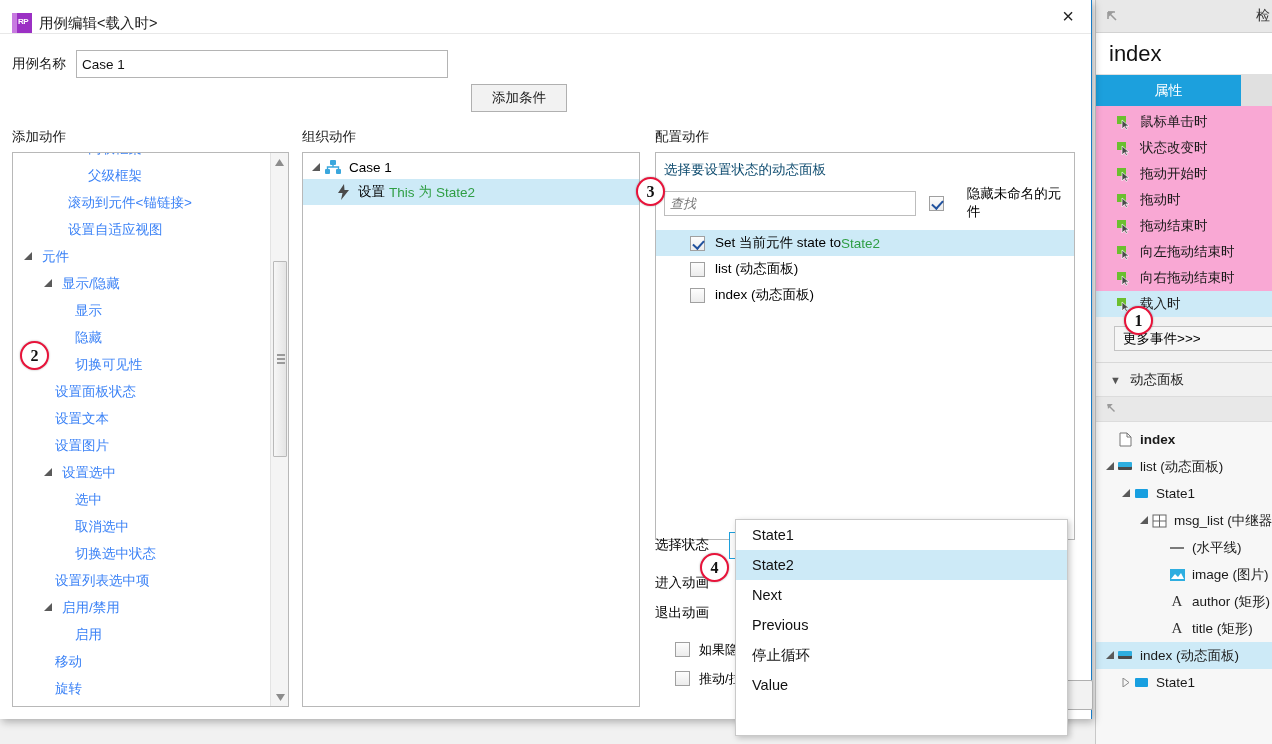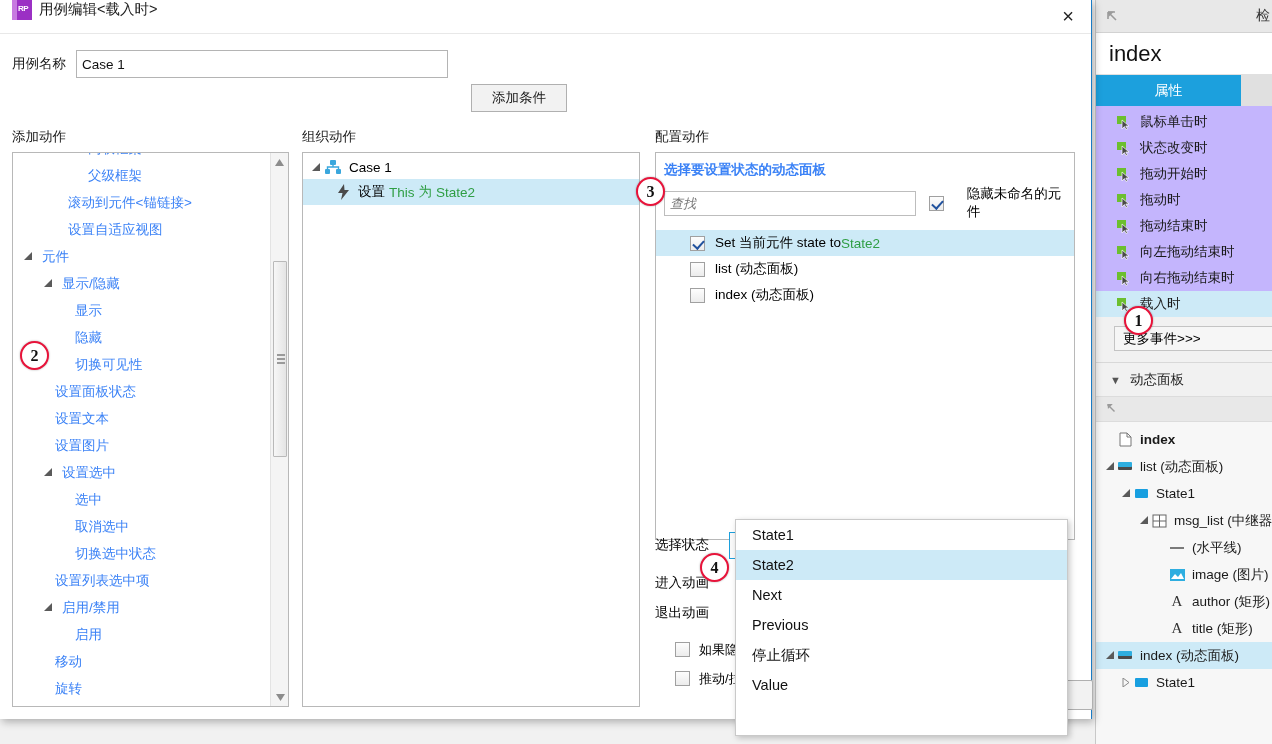--- a/index.html
+++ b/index.html
@@ -33,21 +33,21 @@
     padding-left:13px; font-size:22px; color:#111; font-weight:400;
     border-bottom:1px solid #e0e0e0;
   }
   .rp-tabs { display:flex; height:31px; background:#c4b5fd; }
   .rp-tab {
     width:145px; background:#1ca0dd; color:#fff; font-size:14px;
     display:flex; align-items:center; justify-content:center;
   }
   .rp-tab-rest { flex:1; background:#e0e0e0; }
 
-  .rp-events { background:#c4b5fd; padding-top:3px; }
+  .rp-events { background:#f9a8d4; padding-top:3px; }
   .rp-event {
     height:26px; display:flex; align-items:center; padding-left:20px;
     font-size:13.5px; color:#1a1a1a;
   }
   .rp-event.sel { background:#cdeaf7; }
   .ev-ico { width:16px; height:16px; margin-right:8px; flex:0 0 16px; }
 
   .more-events-wrap { padding:9px 0 0 18px; }
   .more-events {
     height:25px; background:#f6f6f6; border:1px solid #c4c4c4;
@@ -80,21 +80,21 @@
   .tr-label.bold { font-weight:bold; }
 
   
   #dialog {
     position:absolute; left:0; top:0; width:1092px; height:719px;
     background:#fff; border:1px solid #1a7bc4; border-top:none;
     box-shadow:2px 3px 8px rgba(0,0,0,.28);
     border-left:none;
   }
   #dlg-titlebar {
-    height:34px; background:#fff; display:flex; align-items:flex-start;
+    height:34px; background:#fff; display:flex; align-items:flex-end;
     position:relative; border-bottom:1px solid #e8e8e8;
   }
   .dlg-logo {
     width:20px; height:20px; margin-left:12px; margin-right:7px;
     background:#9b30c4; position:relative; flex:0 0 20px;
   }
   .dlg-logo:before {
     content:""; position:absolute; left:0; top:0; width:5px; height:100%;
     background:#c77ae0;
   }
@@ -167,21 +167,21 @@
             justify-content:center; margin-left:4px; }
 
   
   #cfg-panel {
     position:absolute; left:655px; top:118px; width:423px; height:555px;
   }
   #cfg-box {
     position:absolute; left:0; top:0; width:420px; height:388px;
     border:1px solid #b8b8b8; background:#fff;
   }
-  #cfg-head { font-size:13.5px; padding:8px 0 0 8px; color:#3b82f6;font-weight:bold; }
+  #cfg-head { font-size:13.5px; padding:8px 0 0 8px; color:#0c4a6e; }
   #cfg-searchrow { display:flex; align-items:center; padding:6px 8px 0 8px; }
   #cfg-search {
     width:267px; height:25px; border:1px solid #bdbdbd; background:#fff;
     font-family:inherit; font-size:13px; padding:0 5px; font-style:italic;
     color:#555;
   }
   #hide-unnamed-wrap { display:flex; align-items:center; margin-left:13px;gap:16px; }
   .cb {
     width:15px; height:15px; border:1px solid #a0a0a0;
     background:linear-gradient(180deg,#fdfdfd,#ececec);

